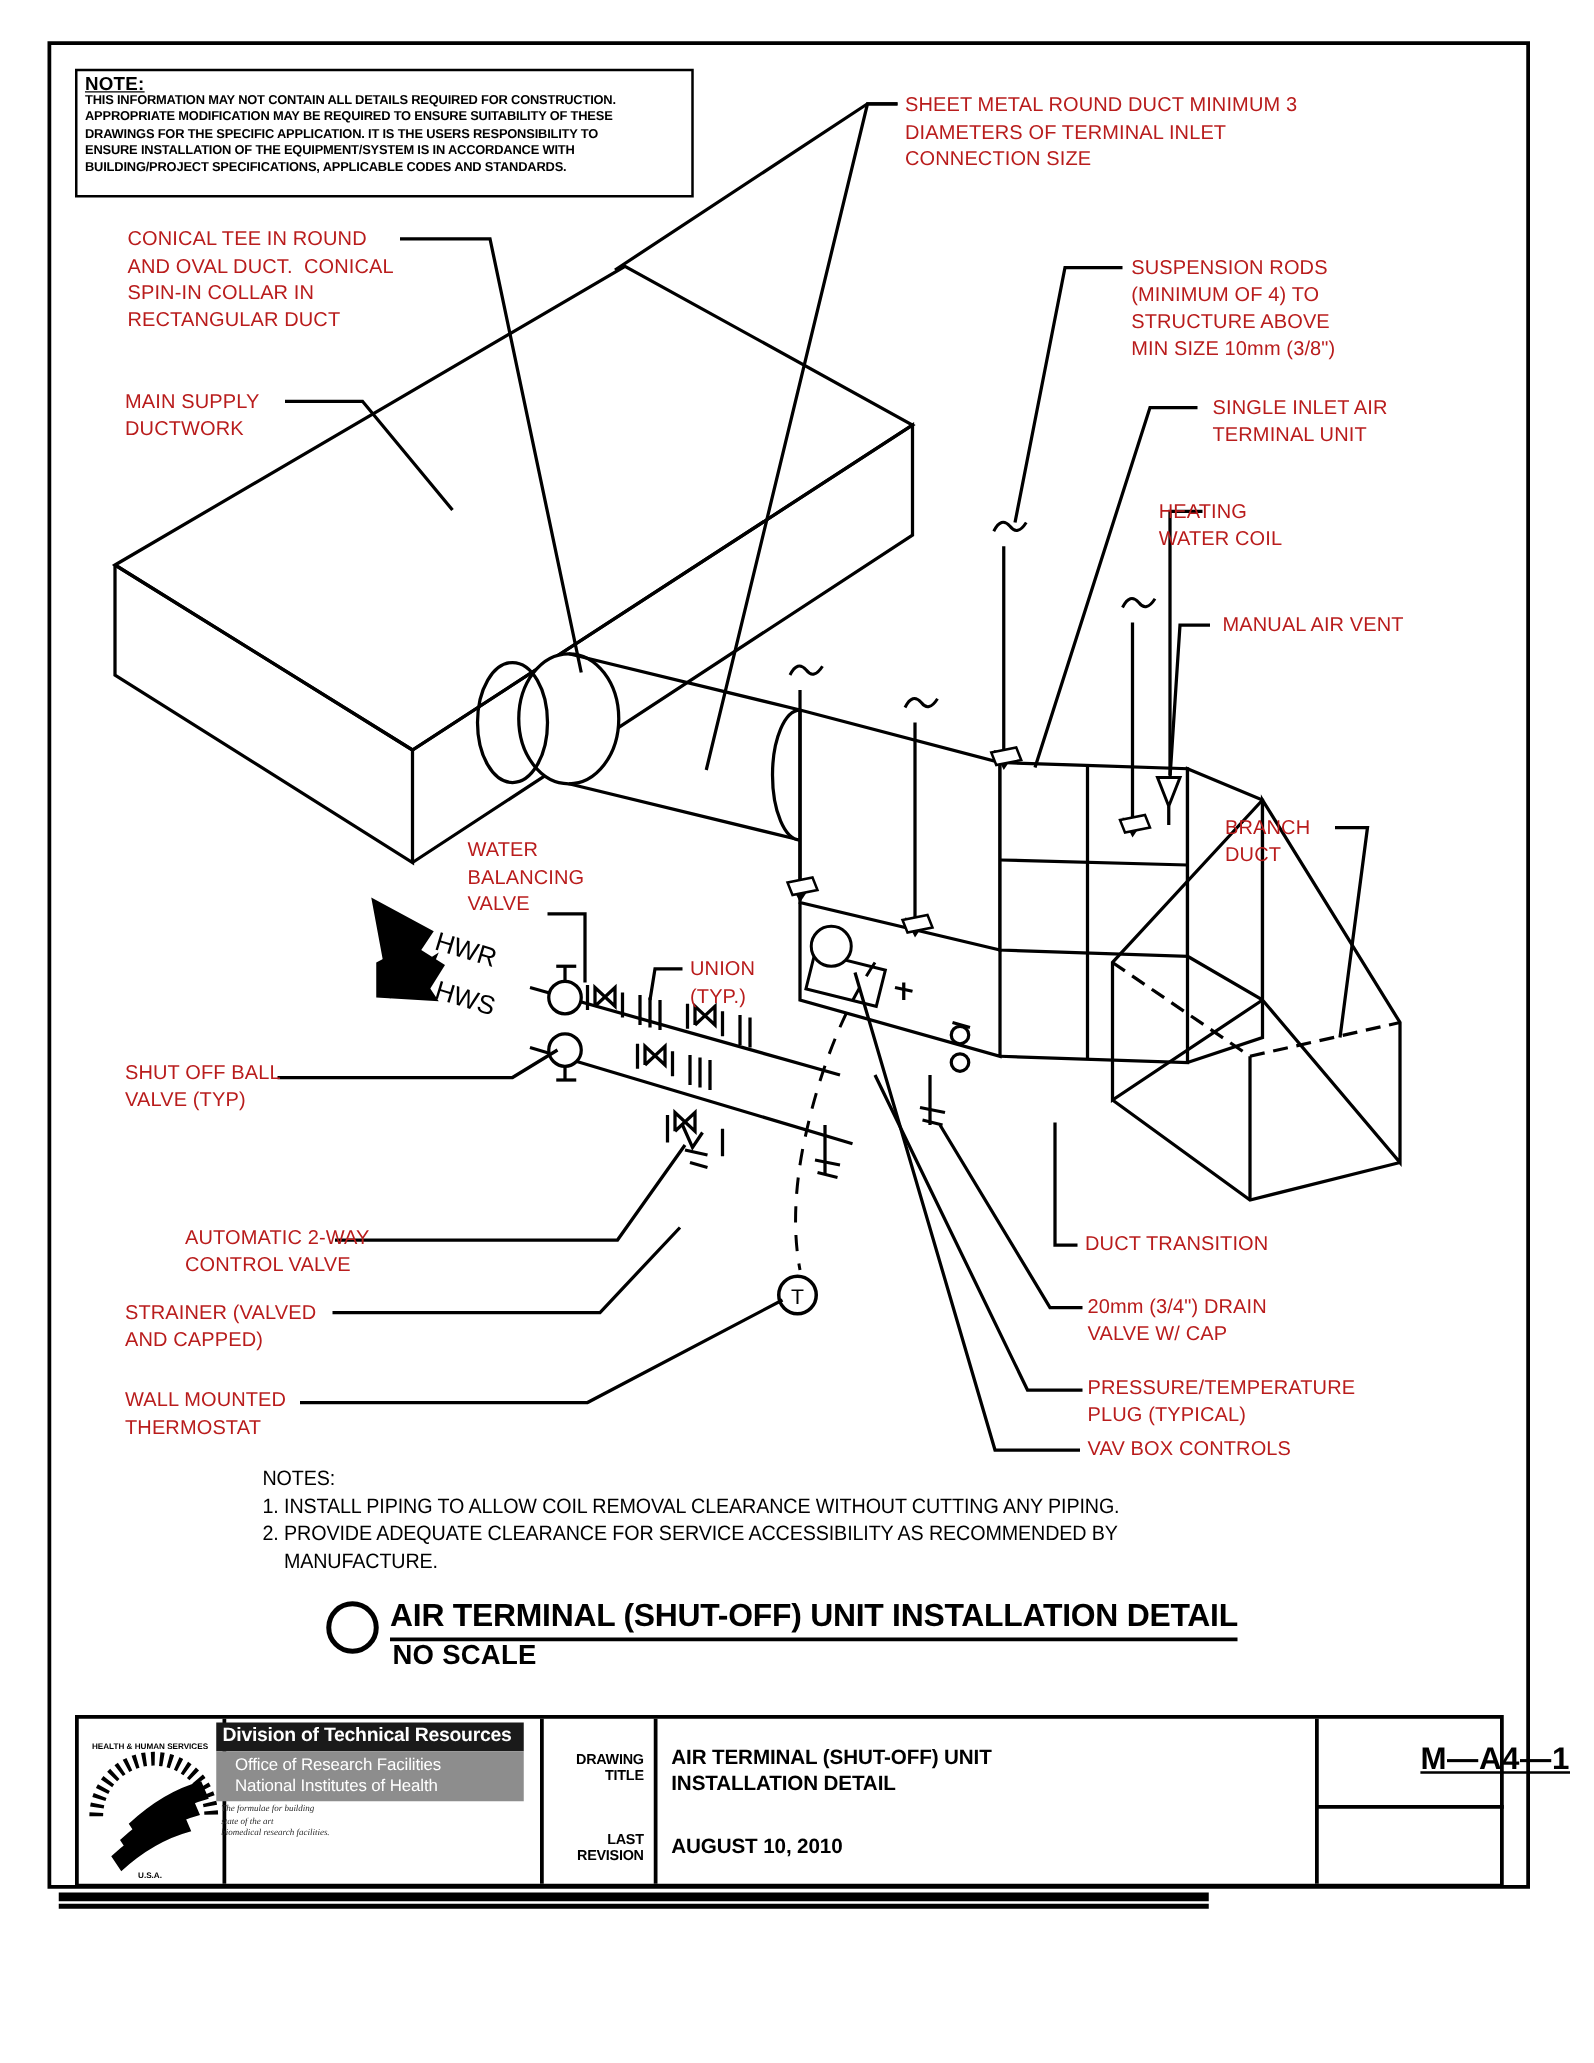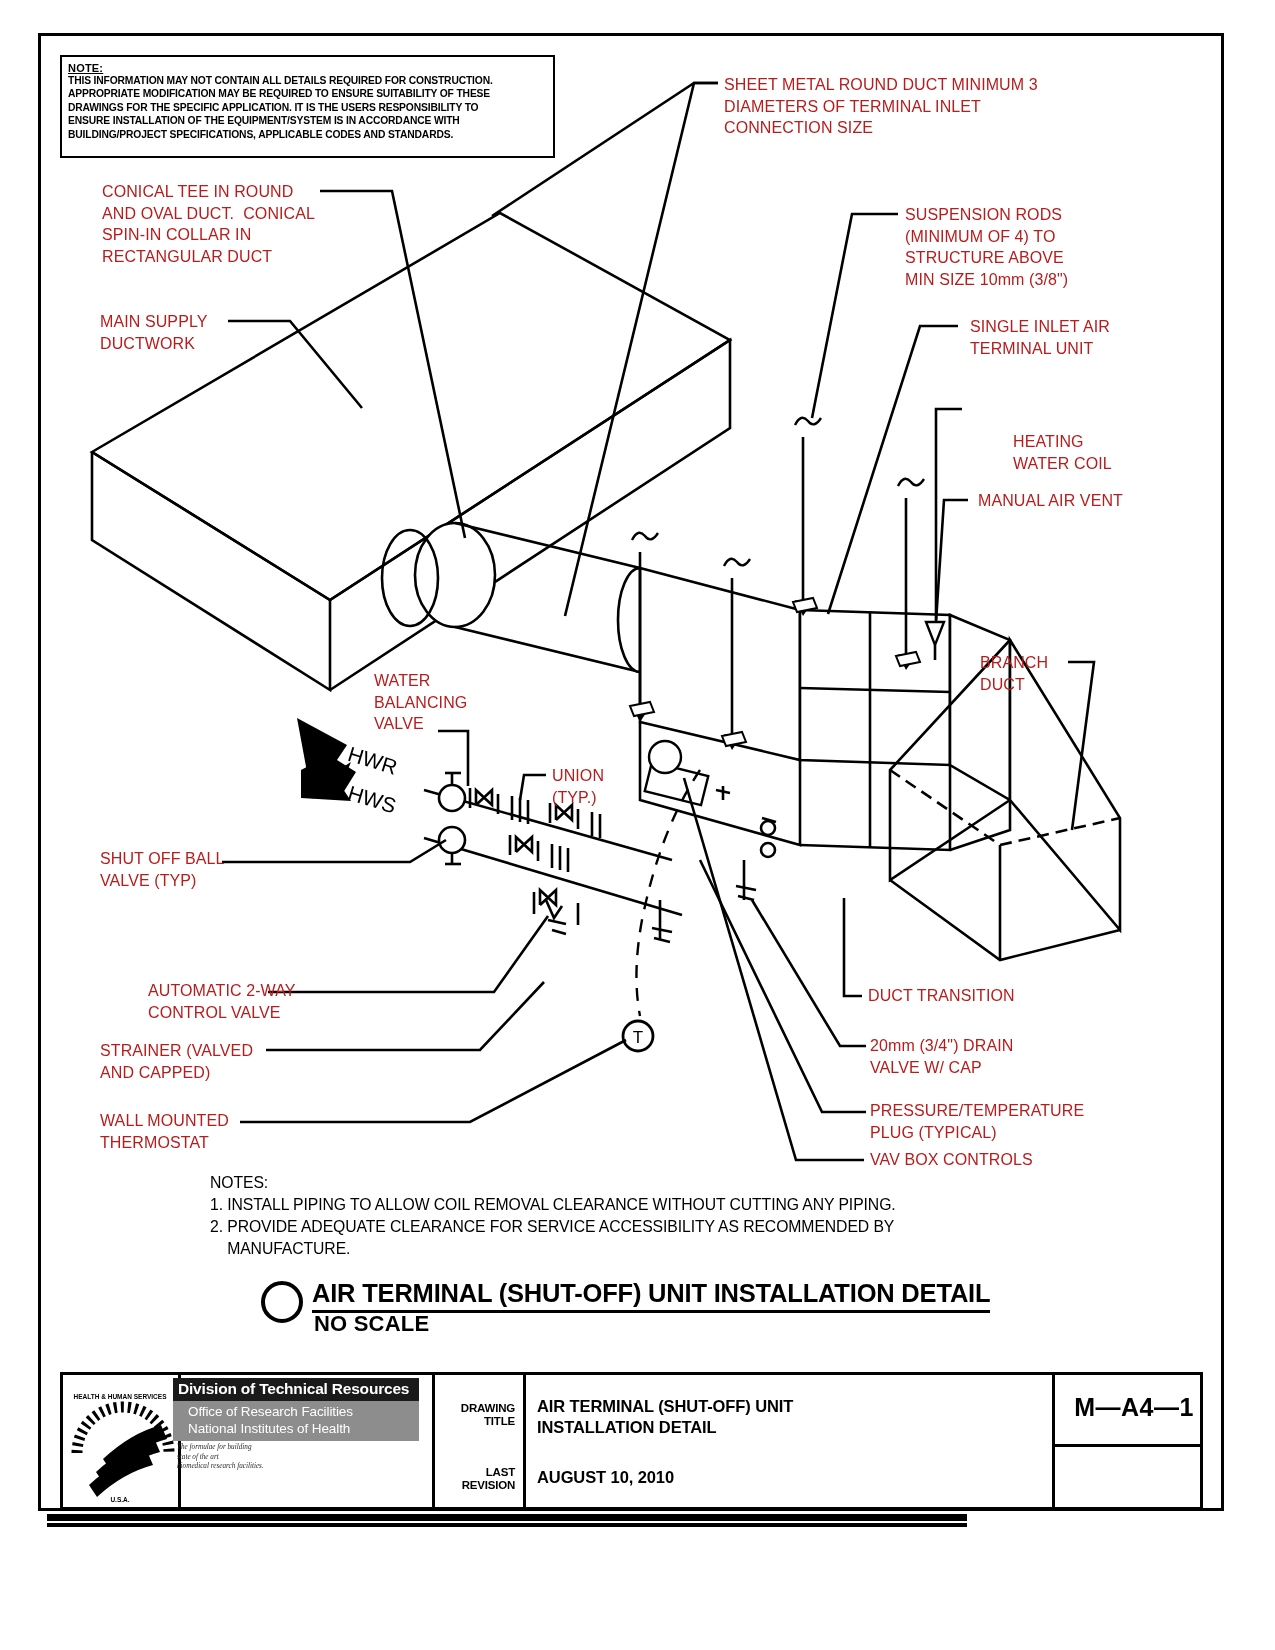--- a/index.html
+++ b/index.html
@@ -13,21 +13,21 @@
   
   .frame-outer{position:absolute;left:38px;top:33px;width:1186px;height:1478px;border:3px solid #000;box-sizing:border-box;}
   .frame-shadow1{position:absolute;left:47px;top:1514px;width:920px;height:7px;background:#000;}
   .frame-shadow2{position:absolute;left:47px;top:1523px;width:920px;height:4px;background:#000;}
   
   .notebox{
     position:absolute;left:60px;top:55px;width:495px;height:103px;
     border:2.5px solid #000;box-sizing:border-box;background:#fff;
     padding:5px 6px;
   }
-  .notebox .nb-head{font-size:11px;font-weight:bold;text-decoration:underline;letter-spacing:.2px;line-height:12px;}
+  .notebox .nb-head{font-size:15px;font-weight:bold;text-decoration:underline;letter-spacing:.2px;line-height:12px;}
   .notebox .nb-line{font-size:10.3px;font-weight:bold;line-height:13.4px;letter-spacing:-0.15px;white-space:nowrap;}
   
   .lbl{position:absolute;font-size:16px;line-height:21.5px;color:#b91c1c;white-space:pre;letter-spacing:.1px;}
   
   .notes{position:absolute;left:210px;top:1172px;font-size:16.6px;line-height:22px;letter-spacing:-.1px;}
   .notes .n-row{white-space:pre;transform:scaleX(.95);transform-origin:left top;}
   
   .detail-title{
     position:absolute;left:312px;top:1279px;
     font-size:25.5px;font-weight:bold;letter-spacing:-.2px;white-space:nowrap;
@@ -42,21 +42,21 @@
   .tb-brand{position:absolute;left:173px;top:1378px;width:246px;height:126px;}
   .brand-bar1{background:#1a1a1a;color:#fff;font-size:15.5px;font-weight:bold;padding:2px 5px 3px 5px;letter-spacing:-.2px;}
   .brand-bar2{background:#8d8d8d;color:#fff;font-size:13.5px;line-height:16.5px;padding:3px 5px 4px 15px;letter-spacing:-.1px;}
   .brand-fine{font-size:7.2px;line-height:9.5px;color:#2a2a2a;padding:2px 4px 0 4px;font-family:"Liberation Serif",serif;font-style:italic;}
   .tb-div-v2{position:absolute;left:432px;top:1375px;width:3px;height:132px;background:#000;}
   .tb-cap{position:absolute;font-size:11.5px;font-weight:bold;text-align:right;line-height:13px;letter-spacing:-.2px;}
   .tb-div-v3{position:absolute;left:523px;top:1375px;width:3px;height:132px;background:#000;}
   .tb-val{position:absolute;font-size:16.5px;font-weight:bold;line-height:21px;letter-spacing:-.1px;}
   .tb-div-v4{position:absolute;left:1052px;top:1375px;width:3px;height:132px;background:#000;}
   .tb-div-h1{position:absolute;left:1052px;top:1444px;width:151px;height:3px;background:#000;}
-  .tb-sheet{position:absolute;left:1064px;top:1393px;width:140px;text-align:center;font-size:25px;font-weight:bold;letter-spacing:.5px;}
+  .tb-sheet{position:absolute;left:1116px;top:1393px;width:140px;text-align:right;font-size:25px;font-weight:bold;letter-spacing:.5px;text-decoration:underline;}
   svg{position:absolute;left:0;top:0;}
   .hwlabel{position:absolute;font-size:21px;font-weight:500;}
 </style>
 </head>
 <body>
 
 <div id="sheet">
 
   <div class="frame-outer"></div>
   <div class="frame-shadow1"></div>
@@ -252,21 +252,21 @@
 SPIN-IN COLLAR IN
 RECTANGULAR DUCT</div>
   <div class="lbl" style="left:100px;top:311px;">MAIN SUPPLY
 DUCTWORK</div>
   <div class="lbl" style="left:905px;top:204px;">SUSPENSION RODS
 (MINIMUM OF 4) TO
 STRUCTURE ABOVE
 MIN SIZE 10mm (3/8")</div>
   <div class="lbl" style="left:970px;top:316px;">SINGLE INLET AIR
 TERMINAL UNIT</div>
-  <div class="lbl" style="left:1013px;top:399px;margin-top:32px;">HEATING
+  <div class="lbl" style="left:927px;top:399px;">HEATING
 WATER COIL</div>
   <div class="lbl" style="left:978px;top:490px;">MANUAL AIR VENT</div>
   <div class="lbl" style="left:980px;top:652px;">BRANCH
 DUCT</div>
   <div class="lbl" style="left:374px;top:670px;">WATER
 BALANCING
 VALVE</div>
   <div class="lbl" style="left:552px;top:765px;">UNION
 (TYP.)</div>
   <div class="lbl" style="left:100px;top:848px;">SHUT OFF BALL

